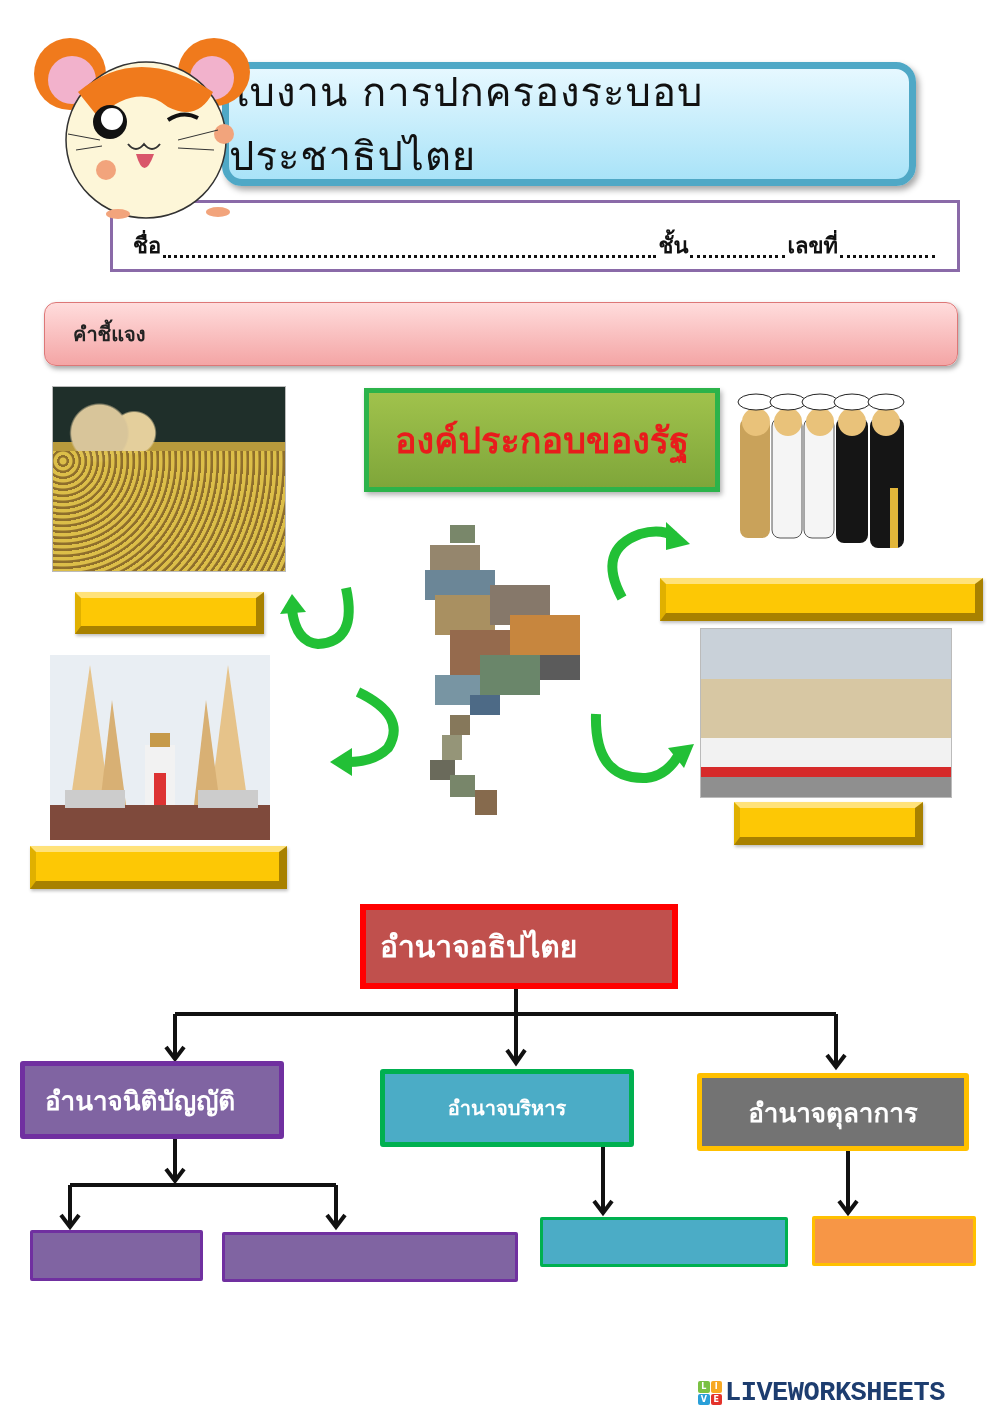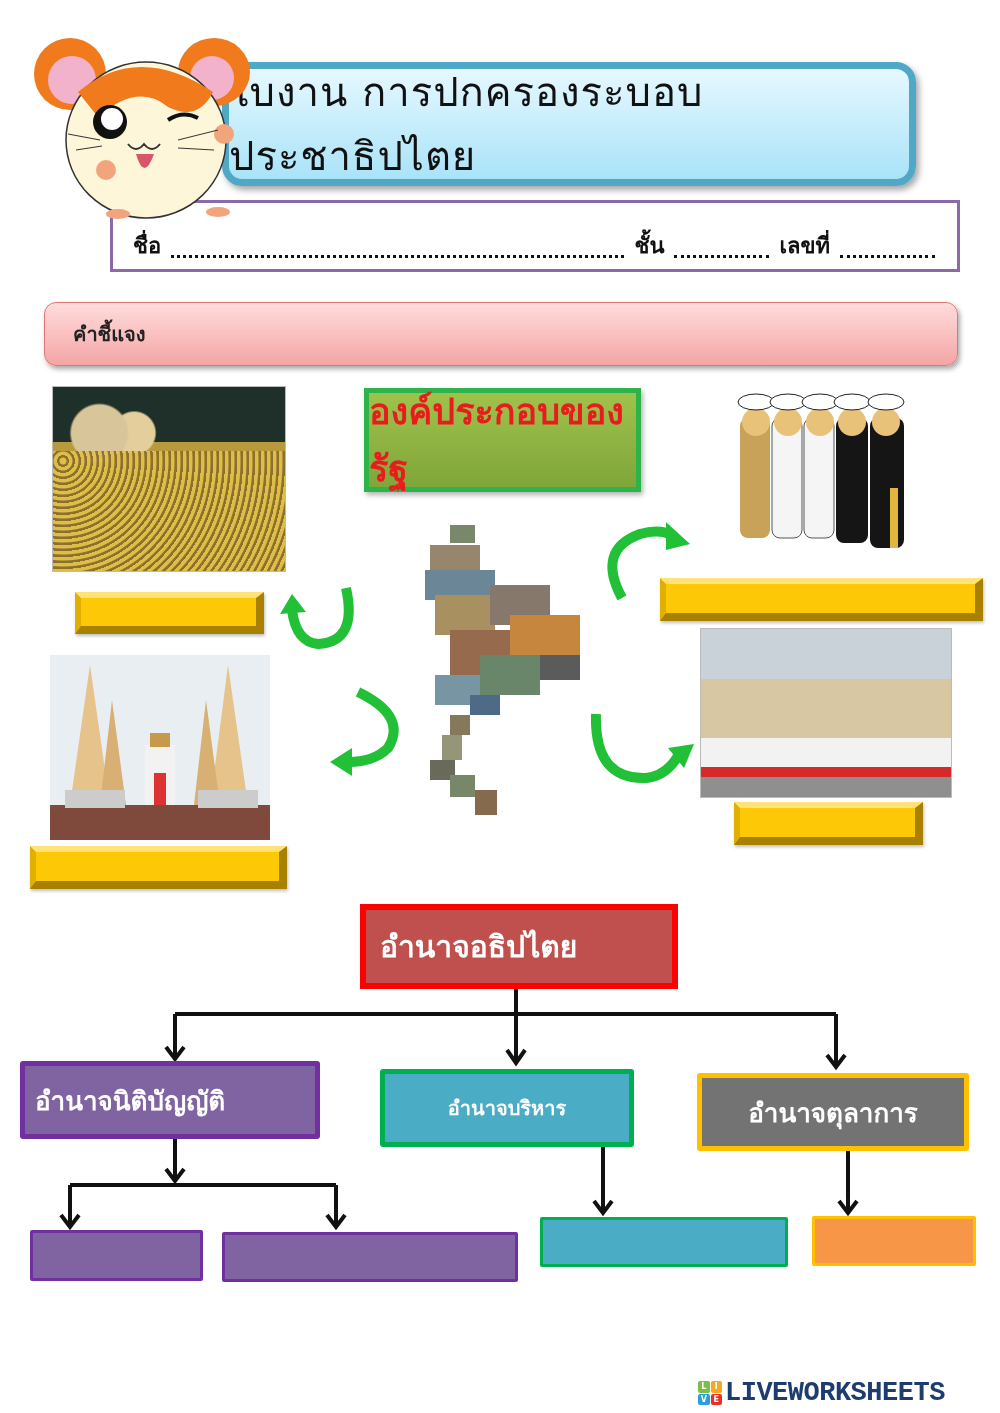--- a/index.html
+++ b/index.html
@@ -24,21 +24,21 @@
   }
   .title-text { font-size: 40px; color: #111; font-family: "DejaVu Sans", sans-serif; letter-spacing: 1px; }
 
   
   .name-box {
     left: 110px; top: 200px; width: 850px; height: 72px;
     border: 3px solid #8a6aa8; background: #fff;
     display: flex; align-items: flex-end; padding: 0 20px 6px 20px;
     z-index: 1;
   }
-  .name-line { font-size: 22px; color: #111; font-weight: bold; white-space: nowrap; display: flex; width: 100%; gap: 8px; }
+  .name-line { font-size: 22px; color: #111; font-weight: bold; white-space: nowrap; display: flex; width: 100%; }
   .dots { flex: 1; border-bottom: 3px dotted #111; margin: 0 2px 5px 2px; }
   .dots.short { flex: 0 0 95px; }
 
   
   .instr-box {
     left: 44px; top: 302px; width: 914px; height: 64px;
     border: 1px solid #d77; border-radius: 12px;
     background: linear-gradient(#ffdcdc, #f4a5a5);
     box-shadow: 2px 3px 5px rgba(0,0,0,0.35);
     display: flex; align-items: center; padding-left: 28px;
@@ -72,41 +72,41 @@
     border-color: #ffe27a #a88100 #a88100 #e0b000;
     box-shadow: 1px 2px 3px rgba(0,0,0,0.25);
   }
   .ybox-1 { left: 75px; top: 592px; width: 189px; height: 42px; }
   .ybox-2 { left: 660px; top: 578px; width: 323px; height: 43px; }
   .ybox-3 { left: 30px; top: 846px; width: 257px; height: 43px; }
   .ybox-4 { left: 734px; top: 802px; width: 189px; height: 43px; }
 
   
   .state-box {
-    left: 364px; top: 388px; width: 277px; height: 104px;
+    left: 364px; top: 388px; width: 356px; height: 104px;
     background: linear-gradient(#a0c24c, #7fa63a);
     border: 5px solid #2cb34a;
     box-shadow: 2px 3px 5px rgba(0,0,0,0.3);
     display: flex; align-items: center; justify-content: center;
     font-size: 36px; color: #e81c1c; font-weight: bold;
   }
 
   
   .arrow { z-index: 2; }
 
   
   .node {
     display: flex; align-items: center; justify-content: center;
     color: #fff; font-weight: bold;
   }
   .sov { left: 360px; top: 904px; width: 318px; height: 85px;
     background: #c0504d; border: 6px solid #ff0000; border-radius: 0;
     font-size: 30px; justify-content: flex-start; padding-left: 14px; }
-  .leg { left: 20px; top: 1061px; width: 300px; height: 78px;
-    background: #8064a2; border: 5px solid #7030a0; border-radius: 3px; font-size: 26px; justify-content: flex-start; padding-left: 10px; }
+  .leg { left: 20px; top: 1061px; width: 264px; height: 78px;
+    background: #8064a2; border: 5px solid #7030a0; border-radius: 3px; font-size: 26px; justify-content: flex-start; padding-left: 20px; }
   .exe { left: 380px; top: 1069px; width: 254px; height: 78px;
     background: #4bacc6; border: 5px solid #00b050; border-radius: 3px; font-size: 20px; }
   .jud { left: 697px; top: 1073px; width: 272px; height: 78px;
     background: #737373; border: 5px solid #ffc000; border-radius: 3px; font-size: 26px; }
 
   .leaf { border-radius: 2px; }
   .leaf-leg1 { left: 30px; top: 1230px; width: 173px; height: 51px; background: #8064a2; border: 3px solid #7030a0; }
   .leaf-leg2 { left: 222px; top: 1232px; width: 296px; height: 50px; background: #8064a2; border: 3px solid #7030a0; }
   .leaf-exe { left: 540px; top: 1217px; width: 248px; height: 50px; background: #4bacc6; border: 3px solid #00b050; }
   .leaf-jud { left: 812px; top: 1216px; width: 164px; height: 50px; background: #f79646; border: 3px solid #ffc000; }

